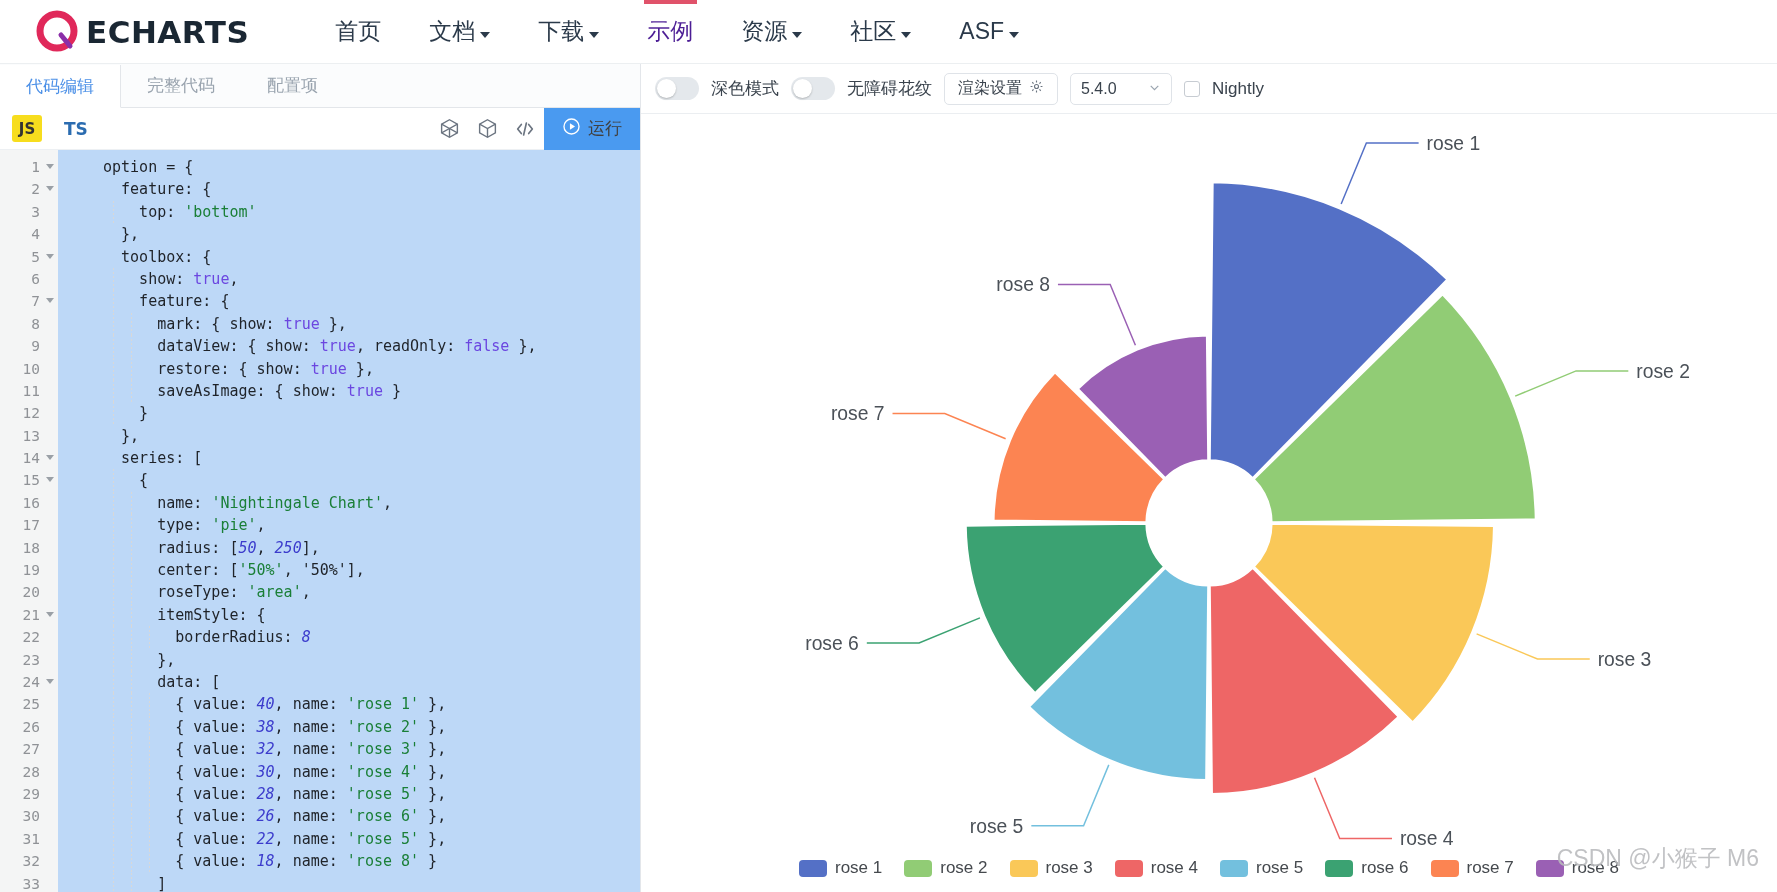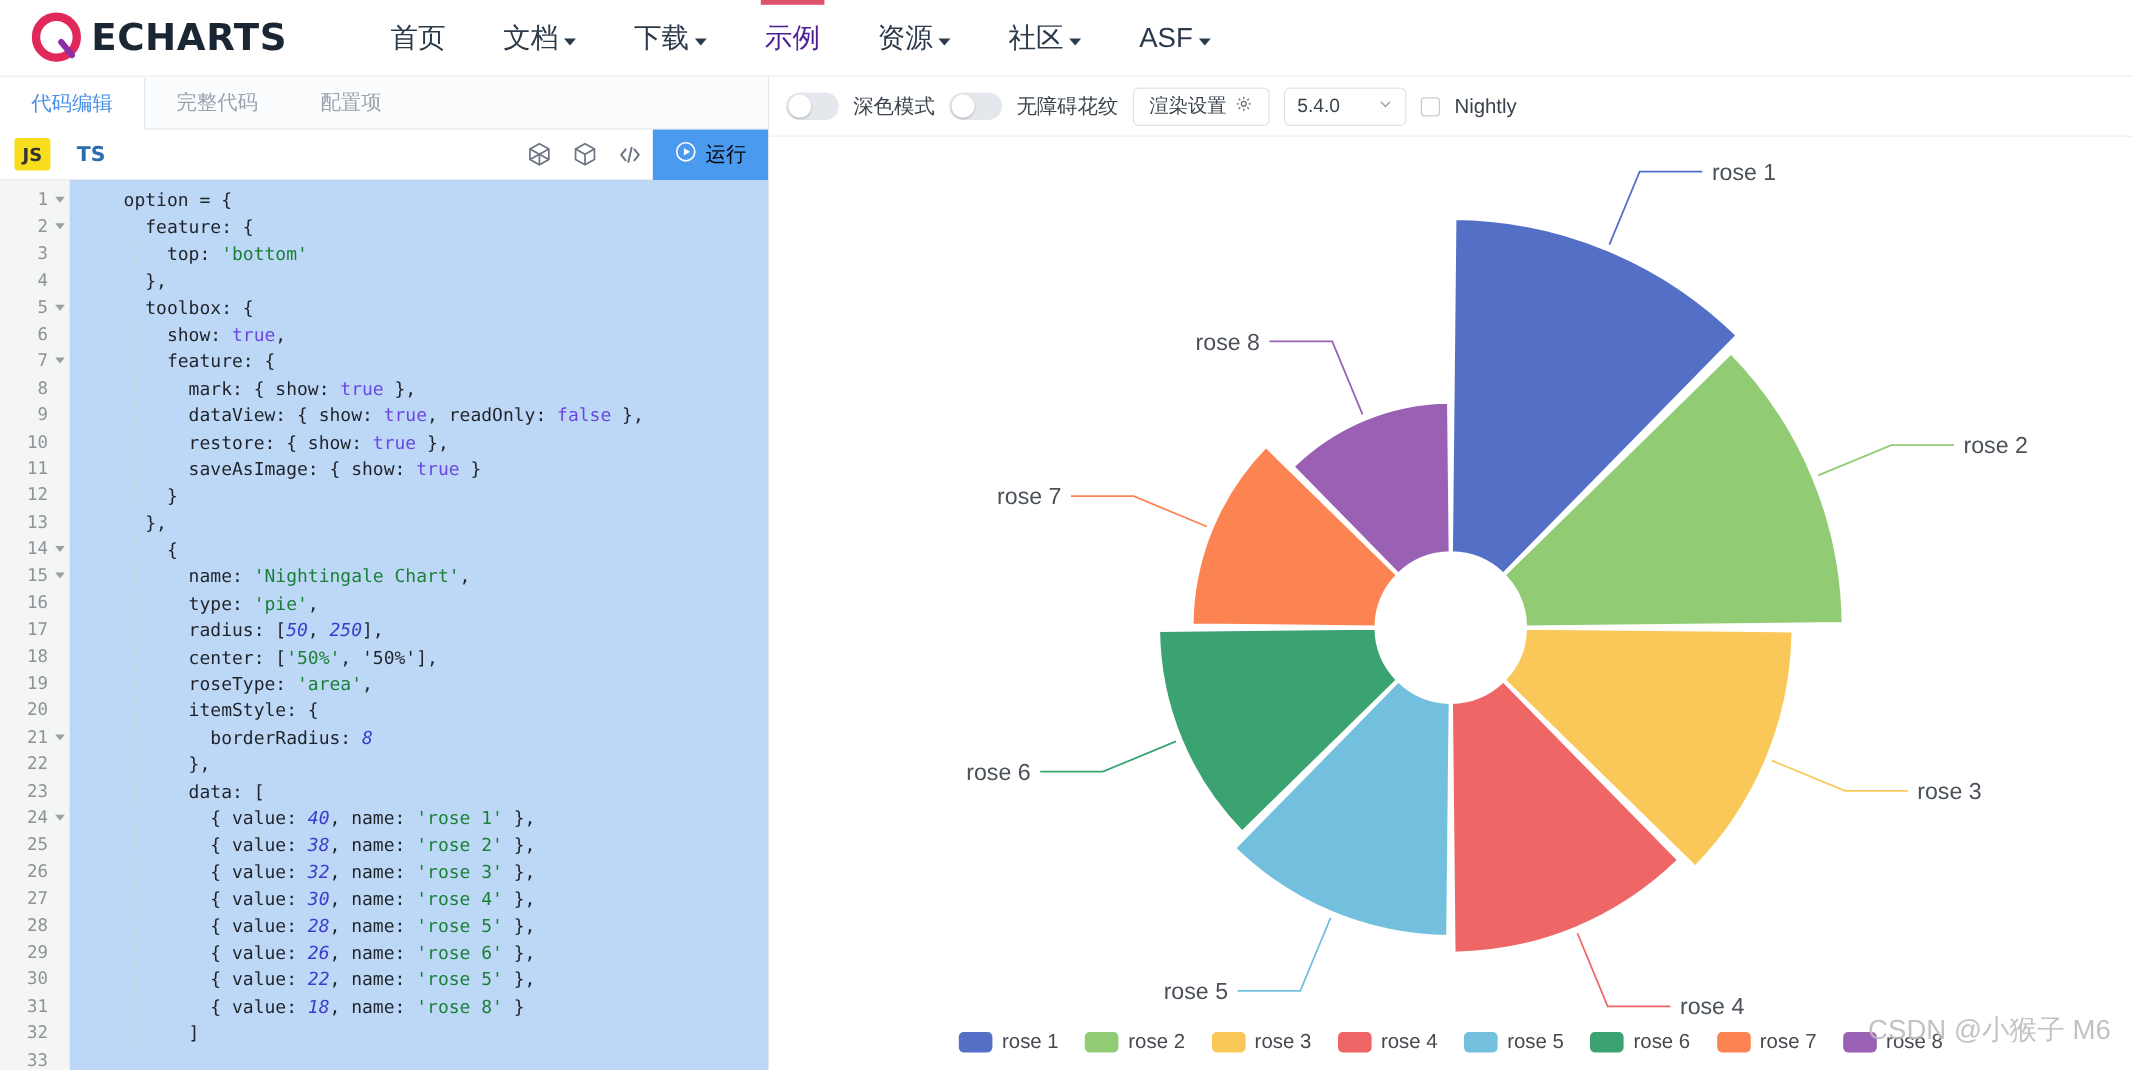--- a/index.html
+++ b/index.html
@@ -10,21 +10,21 @@
     background: #fff; overflow: hidden;
     -webkit-font-smoothing: antialiased;
   }
 
   
   #topnav {
     height: 64px; width: 100%;
     background: #fff;
     border-bottom: 1px solid #eceff1;
     display: flex; 
-    padding-left: 26px;
+    padding-left: 36px;
     position: relative;
   }
   #logo-wrap { display:flex; align-items:center; margin-right: 62px; }
   .logo-mark { width: 44px; height: 44px; position: relative; margin-right: 6px; }
   .logo-mark svg { display:block; }
   .logo-text {
     font-size: 31px; font-weight: bold; letter-spacing: 0.5px;
     color: #1a2733; font-family: "DejaVu Sans", sans-serif;
   }
   .nav-items { display:flex; align-items:center; height:100%; }
@@ -82,21 +82,21 @@
     color:#2b6cb0; font-weight:bold; font-size:17px; margin-left:22px;
     font-family:"DejaVu Sans", sans-serif;
   }
   .tb-spacer { flex:1; }
   .tb-icon {
     width:38px; height:100%; display:flex; align-items:center; justify-content:center;
     color:#6b7480; cursor:pointer;
   }
   .tb-icon svg { display:block; }
   #runbtn {
-    background:#4a9af0; color:#000000; height:42px; min-width:96px;
+    background:#4a9af0; color:#404040; height:42px; min-width:96px;
     display:flex; align-items:center; justify-content:center; gap:7px;
     font-size:17px; cursor:pointer; padding: 0 16px;
   }
 
   
   #codearea {
     flex:1; display:flex; overflow:hidden; background:#fff;
     font-family:"DejaVu Sans Mono", monospace; font-size:15px; line-height:22.4px;
     position: relative;
   }
@@ -312,20 +312,21 @@
           <div class="cl">  },</div>
           <div class="cl">  toolbox: {</div>
           <div class="cl">    show: <span class="tk-bool">true</span>,<span class="ind" style="left: 10px;"></span></div>
           <div class="cl">    feature: {<span class="ind" style="left: 10px;"></span></div>
           <div class="cl">      mark: { show: <span class="tk-bool">true</span> },<span class="ind" style="left: 10px;"></span><span class="ind" style="left: 28px;"></span></div>
           <div class="cl">      dataView: { show: <span class="tk-bool">true</span>, readOnly: <span class="tk-bool">false</span> },<span class="ind" style="left: 10px;"></span><span class="ind" style="left: 28px;"></span></div>
           <div class="cl">      restore: { show: <span class="tk-bool">true</span> },<span class="ind" style="left: 10px;"></span><span class="ind" style="left: 28px;"></span></div>
           <div class="cl">      saveAsImage: { show: <span class="tk-bool">true</span> }<span class="ind" style="left: 10px;"></span><span class="ind" style="left: 28px;"></span></div>
           <div class="cl">    }<span class="ind" style="left: 10px;"></span></div>
           <div class="cl">  },</div>
+          <div class="cl">  series: [</div>
           <div class="cl">    {<span class="ind" style="left: 10px;"></span></div>
           <div class="cl">      name: <span class="tk-str">'Nightingale Chart'</span>,<span class="ind" style="left: 10px;"></span><span class="ind" style="left: 28px;"></span></div>
           <div class="cl">      type: <span class="tk-str">'pie'</span>,<span class="ind" style="left: 10px;"></span><span class="ind" style="left: 28px;"></span></div>
           <div class="cl">      radius: [<span class="tk-num">50</span>, <span class="tk-num">250</span>],<span class="ind" style="left: 10px;"></span><span class="ind" style="left: 28px;"></span></div>
           <div class="cl">      center: [<span class="tk-str"><span class="tk-str">'50%'</span></span>, '50%'],<span class="ind" style="left: 10px;"></span><span class="ind" style="left: 28px;"></span></div>
           <div class="cl">      roseType: <span class="tk-str">'area'</span>,<span class="ind" style="left: 10px;"></span><span class="ind" style="left: 28px;"></span></div>
           <div class="cl">      itemStyle: {<span class="ind" style="left: 10px;"></span><span class="ind" style="left: 28px;"></span></div>
           <div class="cl">        borderRadius: <span class="tk-num">8</span><span class="ind" style="left: 10px;"></span><span class="ind" style="left: 28px;"></span><span class="ind" style="left: 46px;"></span></div>
           <div class="cl">      },<span class="ind" style="left: 10px;"></span><span class="ind" style="left: 28px;"></span></div>
           <div class="cl">      data: [<span class="ind" style="left: 10px;"></span><span class="ind" style="left: 28px;"></span></div>

